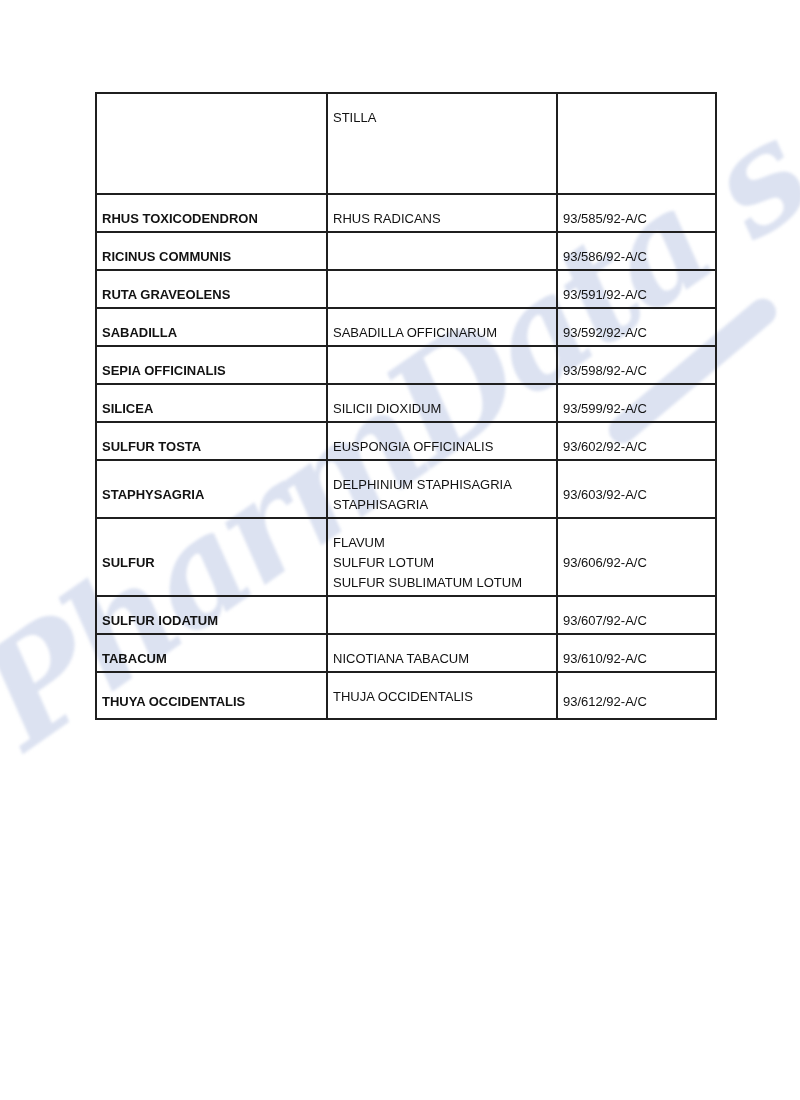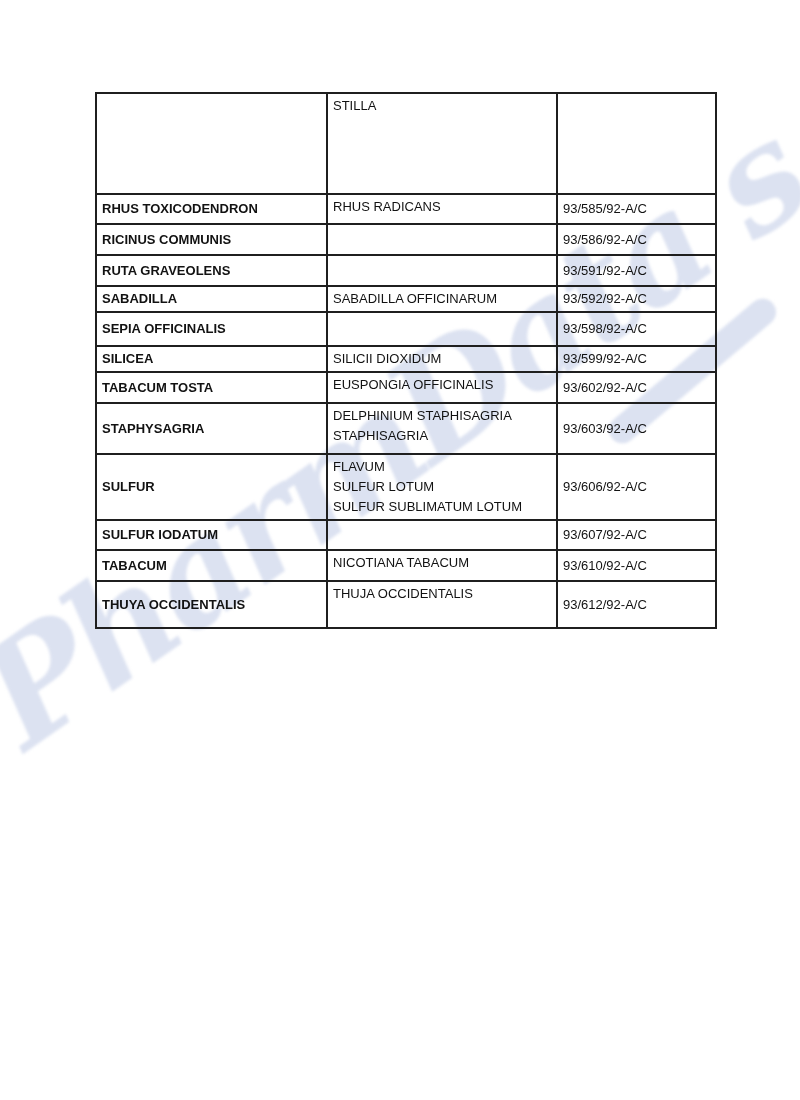--- a/index.html
+++ b/index.html
@@ -45,21 +45,21 @@
   table.doc-table {
     position:absolute;
     left:95px; top:92px;
     width:620px;
     z-index:1;
     border-collapse:collapse;
     table-layout:fixed;
   }
   .doc-table td {
     border:2px solid var(--border-color,#1f1f1f);
-    padding:2px 4px 2px 5px;
+    padding:14px 4px 2px 5px;
     font-size:13px;
     line-height:20px;
     color:#121212;
     vertical-align:top;
     white-space:pre-line;
     overflow:hidden;
     background:transparent;
   }
   .doc-table td.name  { font-weight:bold; vertical-align:middle; }
   .doc-table td.reg   { vertical-align:middle; }
@@ -114,21 +114,21 @@
           <td class="name">SEPIA OFFICINALIS</td>
           <td class="syn"></td>
           <td class="reg">93/598/92-A/C</td>
         </tr>
         <tr style="height: 21px;">
           <td class="name">SILICEA</td>
           <td class="syn">SILICII DIOXIDUM</td>
           <td class="reg">93/599/92-A/C</td>
         </tr>
         <tr style="height: 31px;">
-          <td class="name">TABACUM TOSTA</td>
+          <td class="name">SULFUR TOSTA</td>
           <td class="syn">EUSPONGIA OFFICINALIS</td>
           <td class="reg">93/602/92-A/C</td>
         </tr>
         <tr style="height: 51px; margin-top: 20px;">
           <td class="name">STAPHYSAGRIA</td>
           <td class="syn">DELPHINIUM STAPHISAGRIA
 STAPHISAGRIA</td>
           <td class="reg">93/603/92-A/C</td>
         </tr>
         <tr style="height: 66px;">

